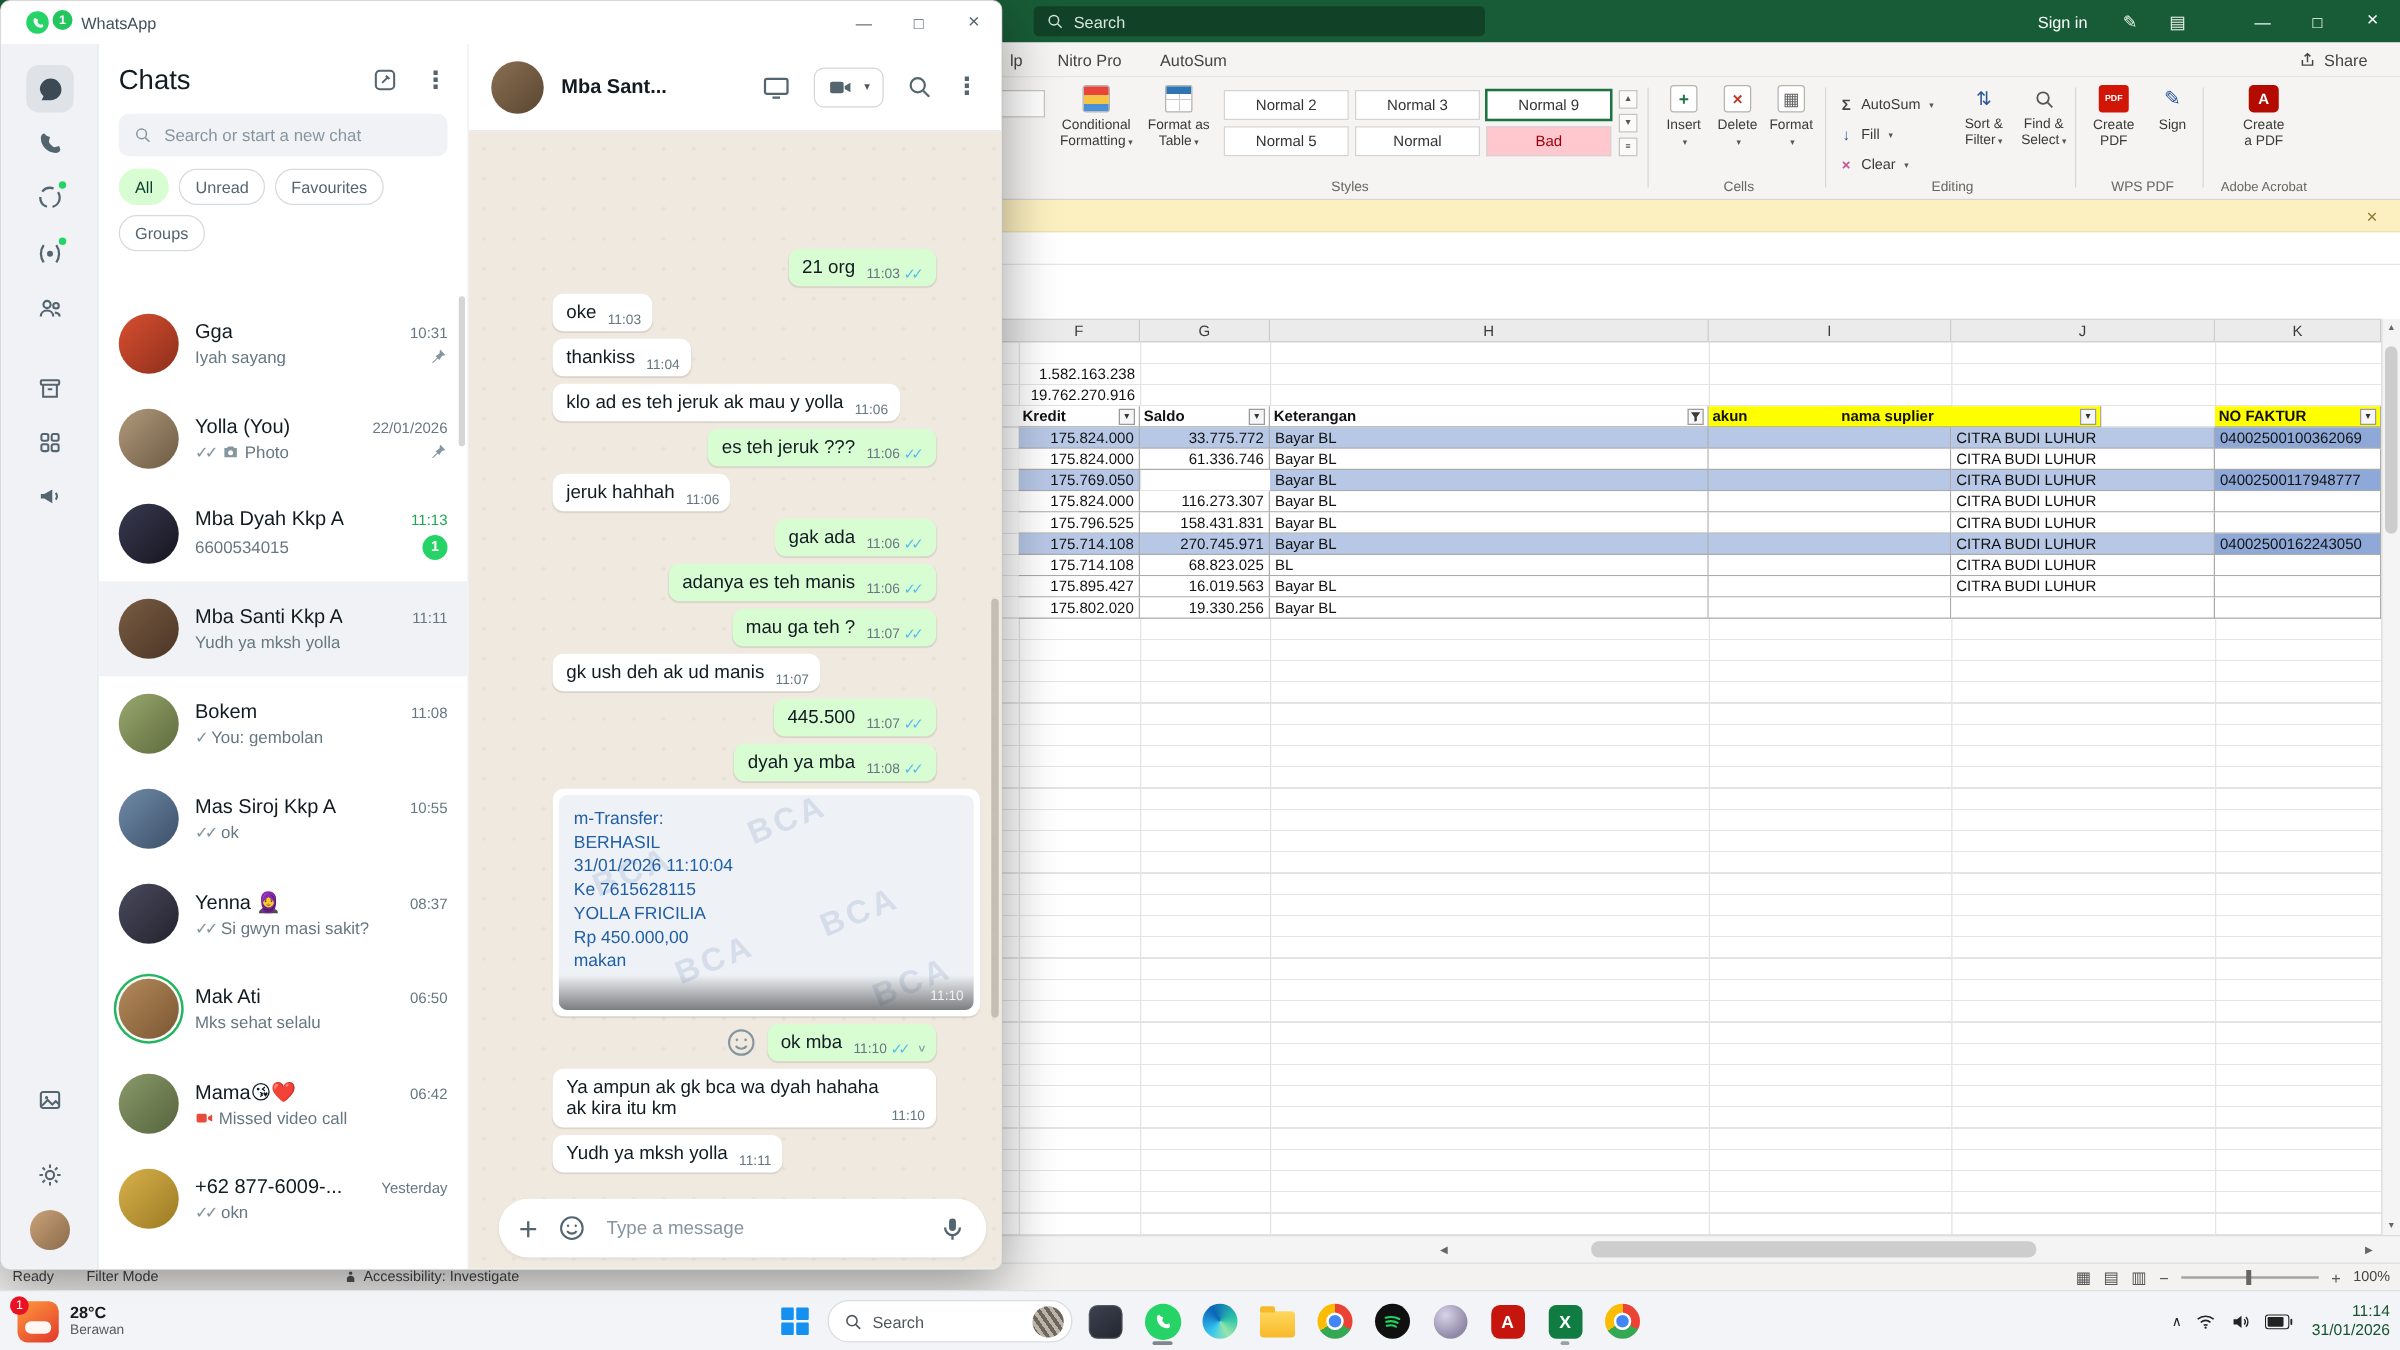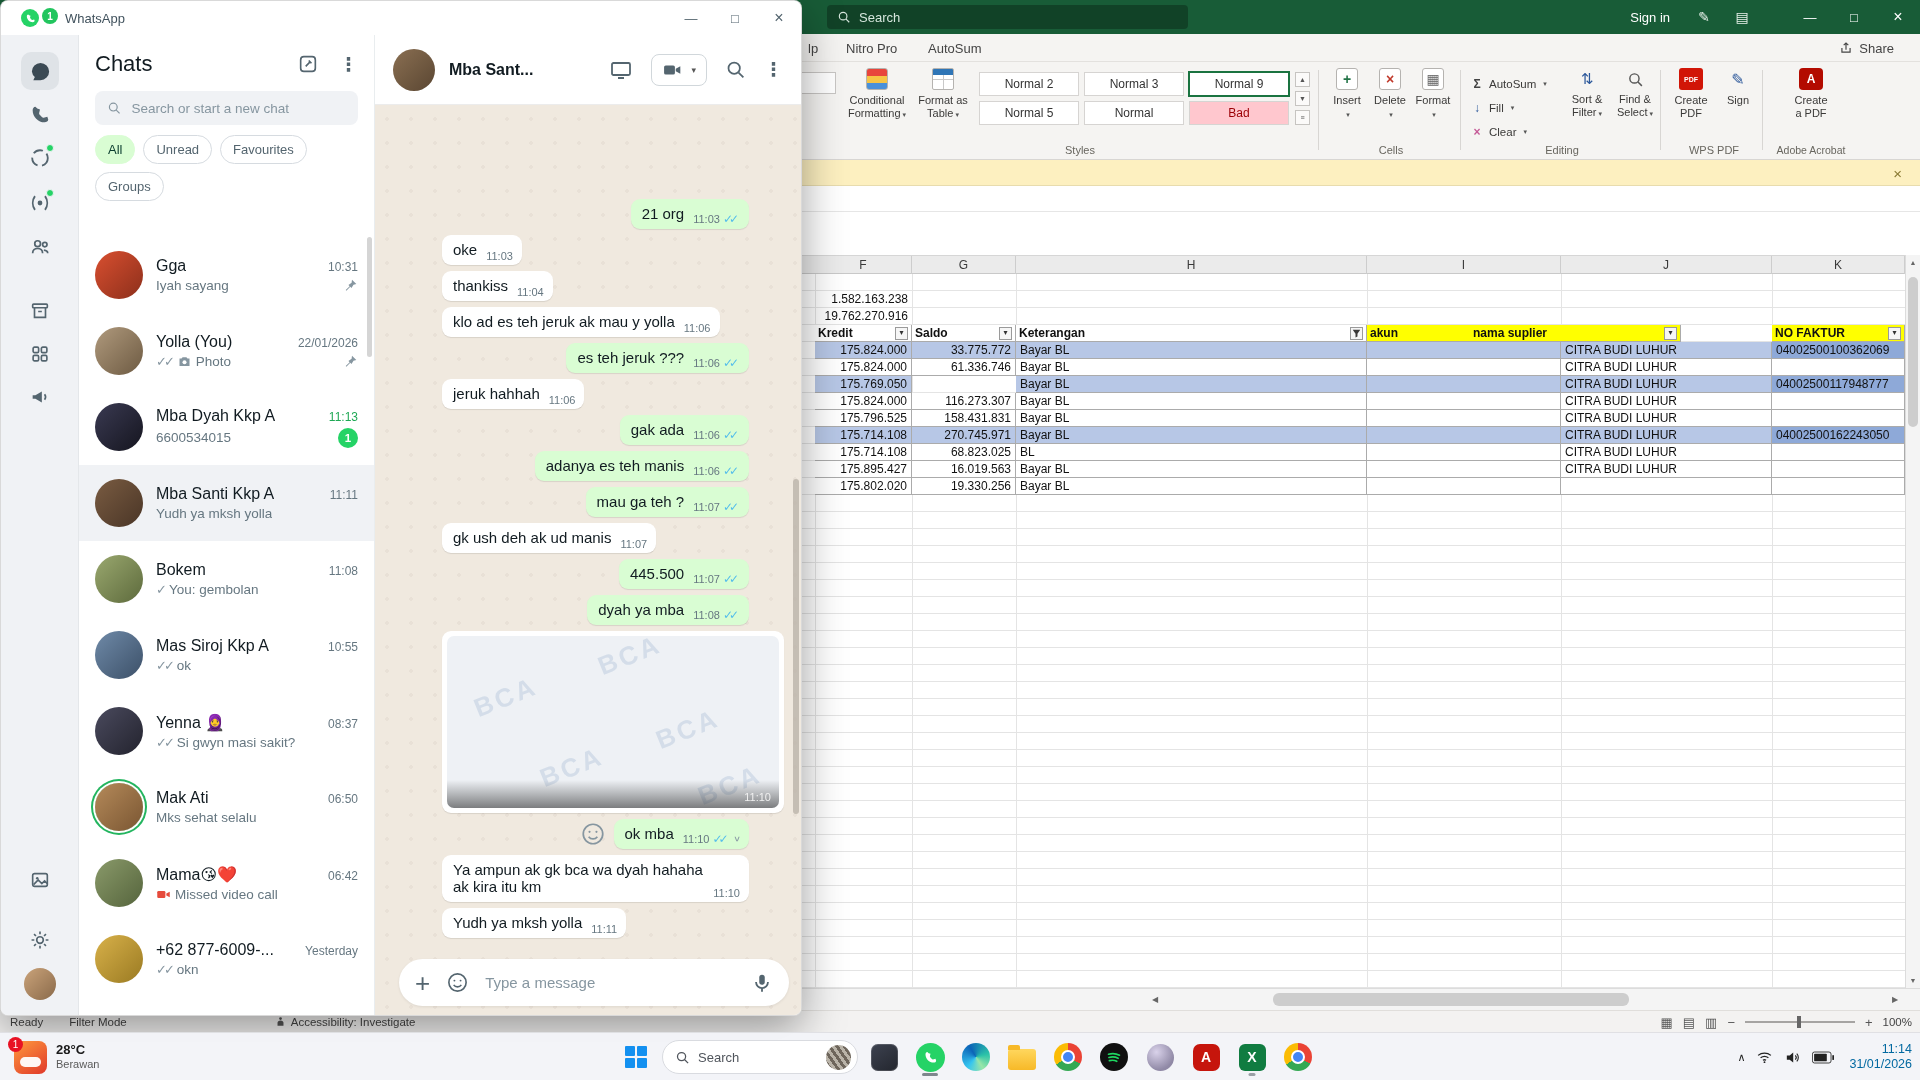--- a/index.html
+++ b/index.html
@@ -177,21 +177,21 @@
 .ic-folder::before{content:'';position:absolute;top:-4px;left:0;width:12px;height:5px;background:#f7b928;border-radius:2px 2px 0 0}
 .ic-chrome{width:28px;height:28px;border-radius:50%;background:conic-gradient(#ea4335 0 33%,#34a853 33% 66%,#fbbc05 66% 100%);position:relative}
 .ic-chrome::after{content:'';position:absolute;inset:7px;background:#4285f4;border-radius:50%;border:2.5px solid #fff}
 .ic-spotify{width:28px;height:28px;border-radius:50%;background:#101010;display:flex;align-items:center;justify-content:center}
 .ic-planet{width:27px;height:27px;border-radius:50%;background:radial-gradient(circle at 35% 30%,#d9d2ea,#9089a6 70%)}
 .ic-acro{width:27px;height:27px;border-radius:7px;background:#c6150c;color:#fff;font-size:14px;font-weight:700;display:flex;align-items:center;justify-content:center}
 .ic-excel{width:27px;height:27px;border-radius:6px;background:#107c41;color:#fff;font-size:14px;font-weight:700;display:flex;align-items:center;justify-content:center}
 .tb-tray{position:absolute;right:8px;top:0;height:48px;display:flex;align-items:center;gap:11px}
 .tray-chev{font-size:11px;color:#222;cursor:pointer}
 .tric{cursor:pointer}
-.clock{display:flex;flex-direction:column;align-items:flex-end;line-height:15px;font-size:12.5px;color:#0369a1;margin-left:4px;cursor:pointer}
+.clock{display:flex;flex-direction:column;align-items:flex-end;line-height:15px;font-size:12.5px;color:#14532d;margin-left:4px;cursor:pointer}
 </style>
 </head>
 <body>
 
 <div class="screen">
 
   <div class="xl">
     <div class="xl-titlebar">
       <div class="xl-search">
         <svg viewBox="0 0 24 24" width="14" height="14" fill="none" stroke="#d6e6dd" stroke-width="2">
@@ -916,20 +916,29 @@
               </div>
             </div>
             <div class="msg-row in">
               <div class="bubble in imgb">
                 <div class="receipt">
                   <span class="wm" style="left: 150px; top: 4px;">BCA</span>
                   <span class="wm" style="left: 26px; top: 46px;">BCA</span>
                   <span class="wm" style="left: 208px; top: 78px;">BCA</span>
                   <span class="wm" style="left: 92px; top: 116px;">BCA</span>
                   <span class="wm" style="left: 250px; top: 134px;">BCA</span>
+                  <div class="rc-text">
+                    <div>m-Transfer:</div>
+                    <div>BERHASIL</div>
+                    <div>31/01/2026 11:10:04</div>
+                    <div>Ke 7615628115</div>
+                    <div>YOLLA FRICILIA</div>
+                    <div>Rp 450.000,00</div>
+                    <div>makan</div>
+                  </div>
                   <div class="rc-bottom">
                     <span class="rc-time">11:10</span>
                   </div>
                 </div>
               </div>
             </div>
             <div class="msg-row out">
               <span class="react-btn">
                 <svg viewBox="0 0 24 24" width="26" height="26" fill="none" stroke="#8696a0" stroke-width="1.6">
                   <circle cx="12" cy="12" r="9"></circle>

